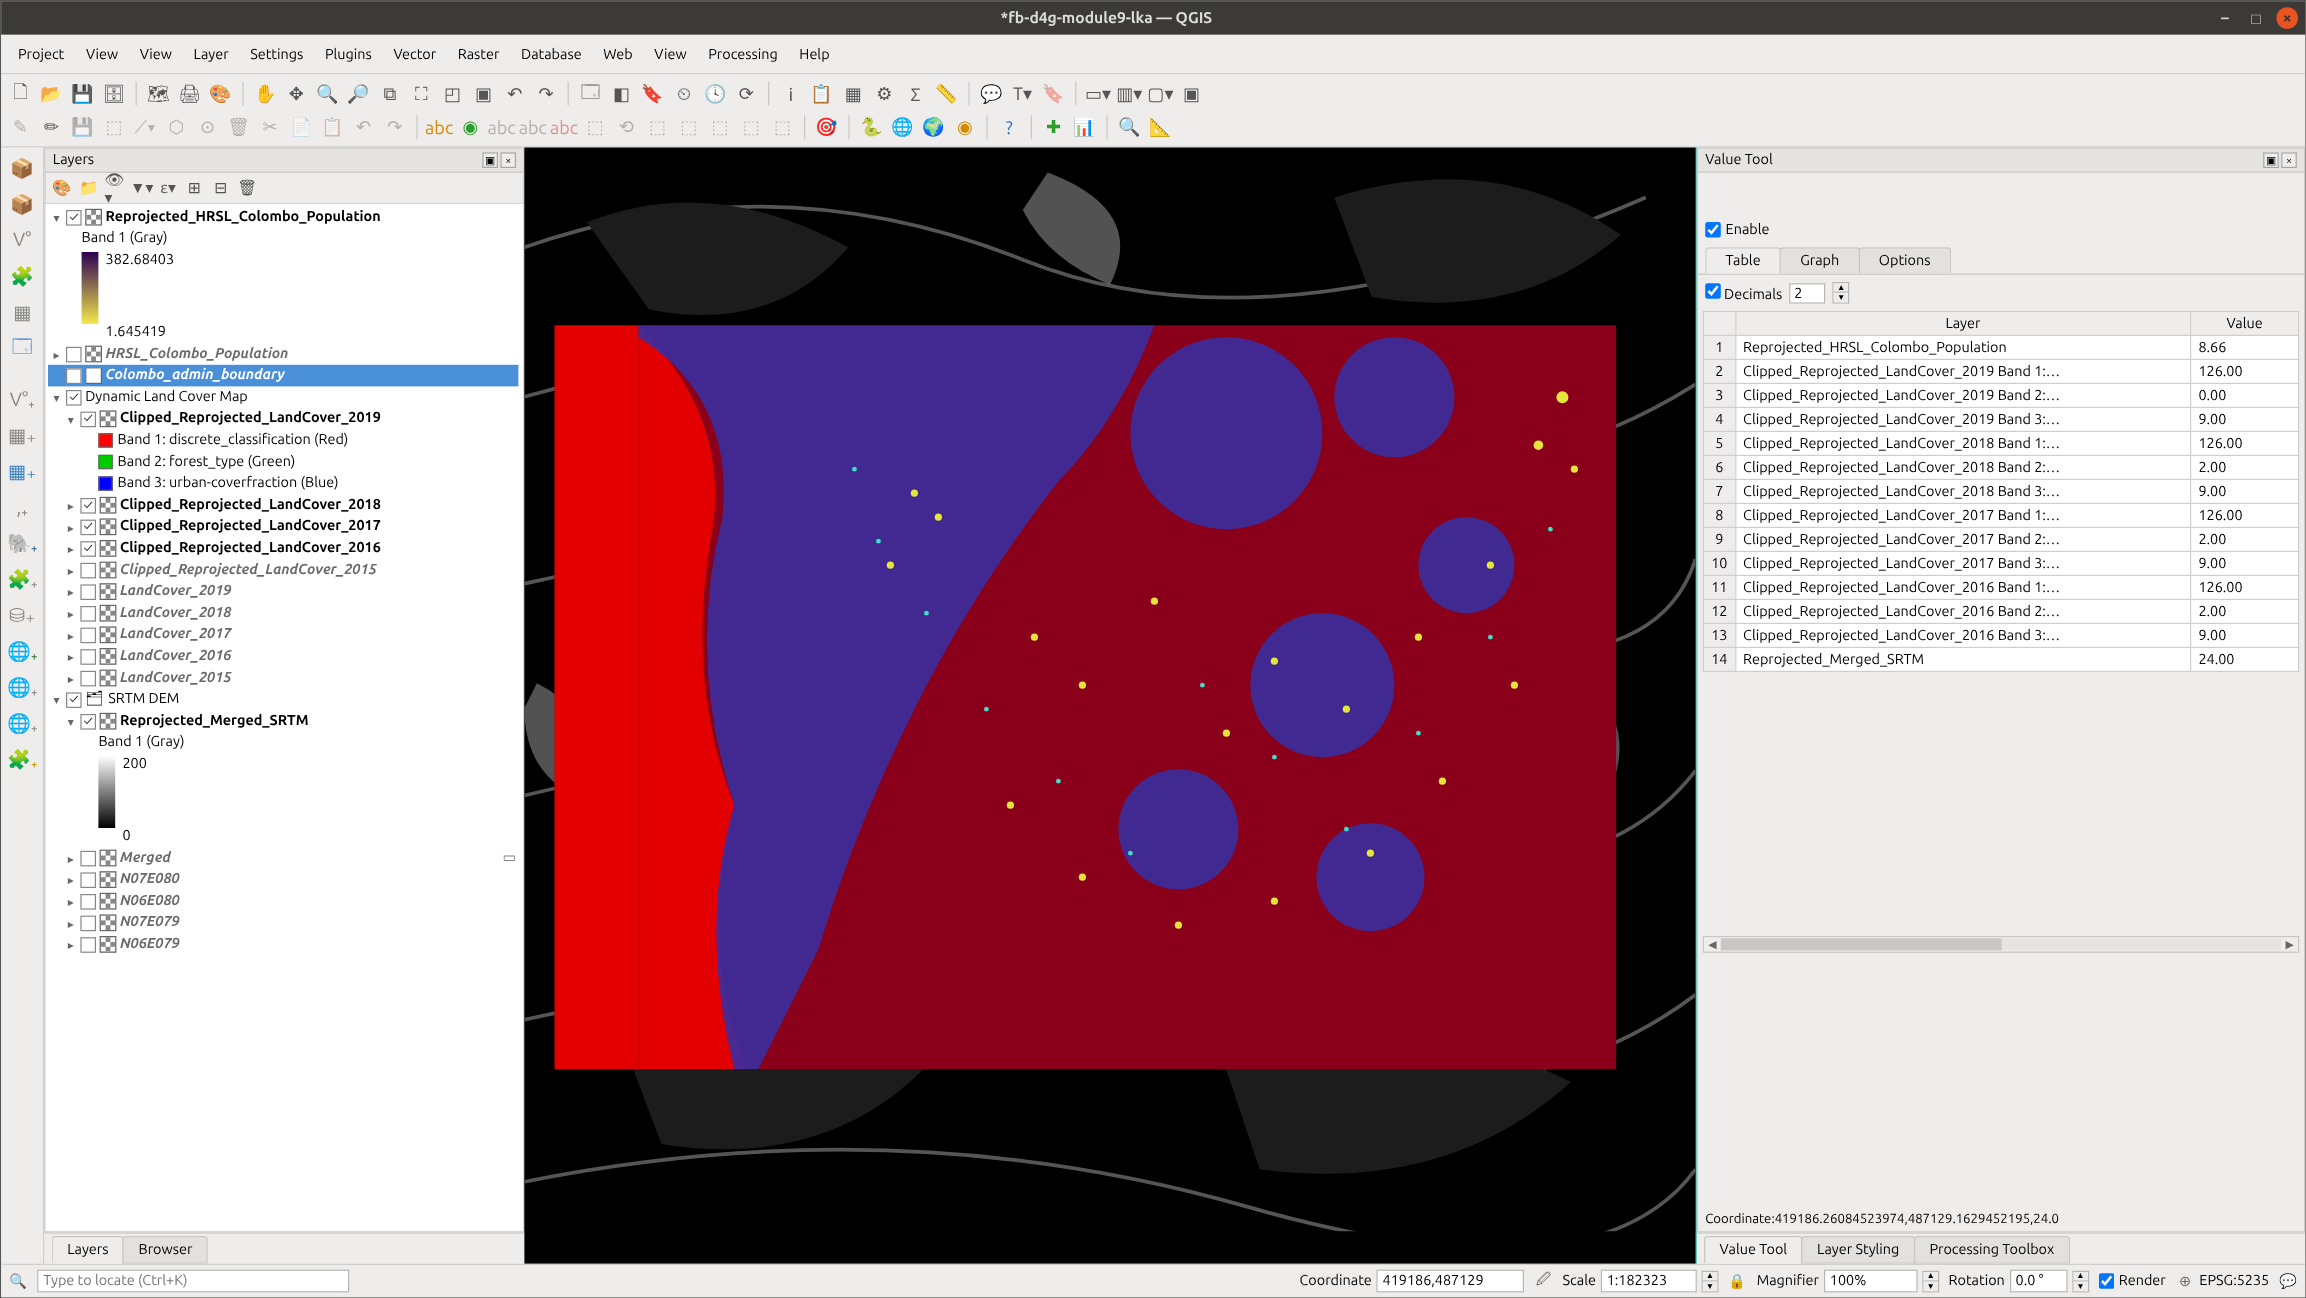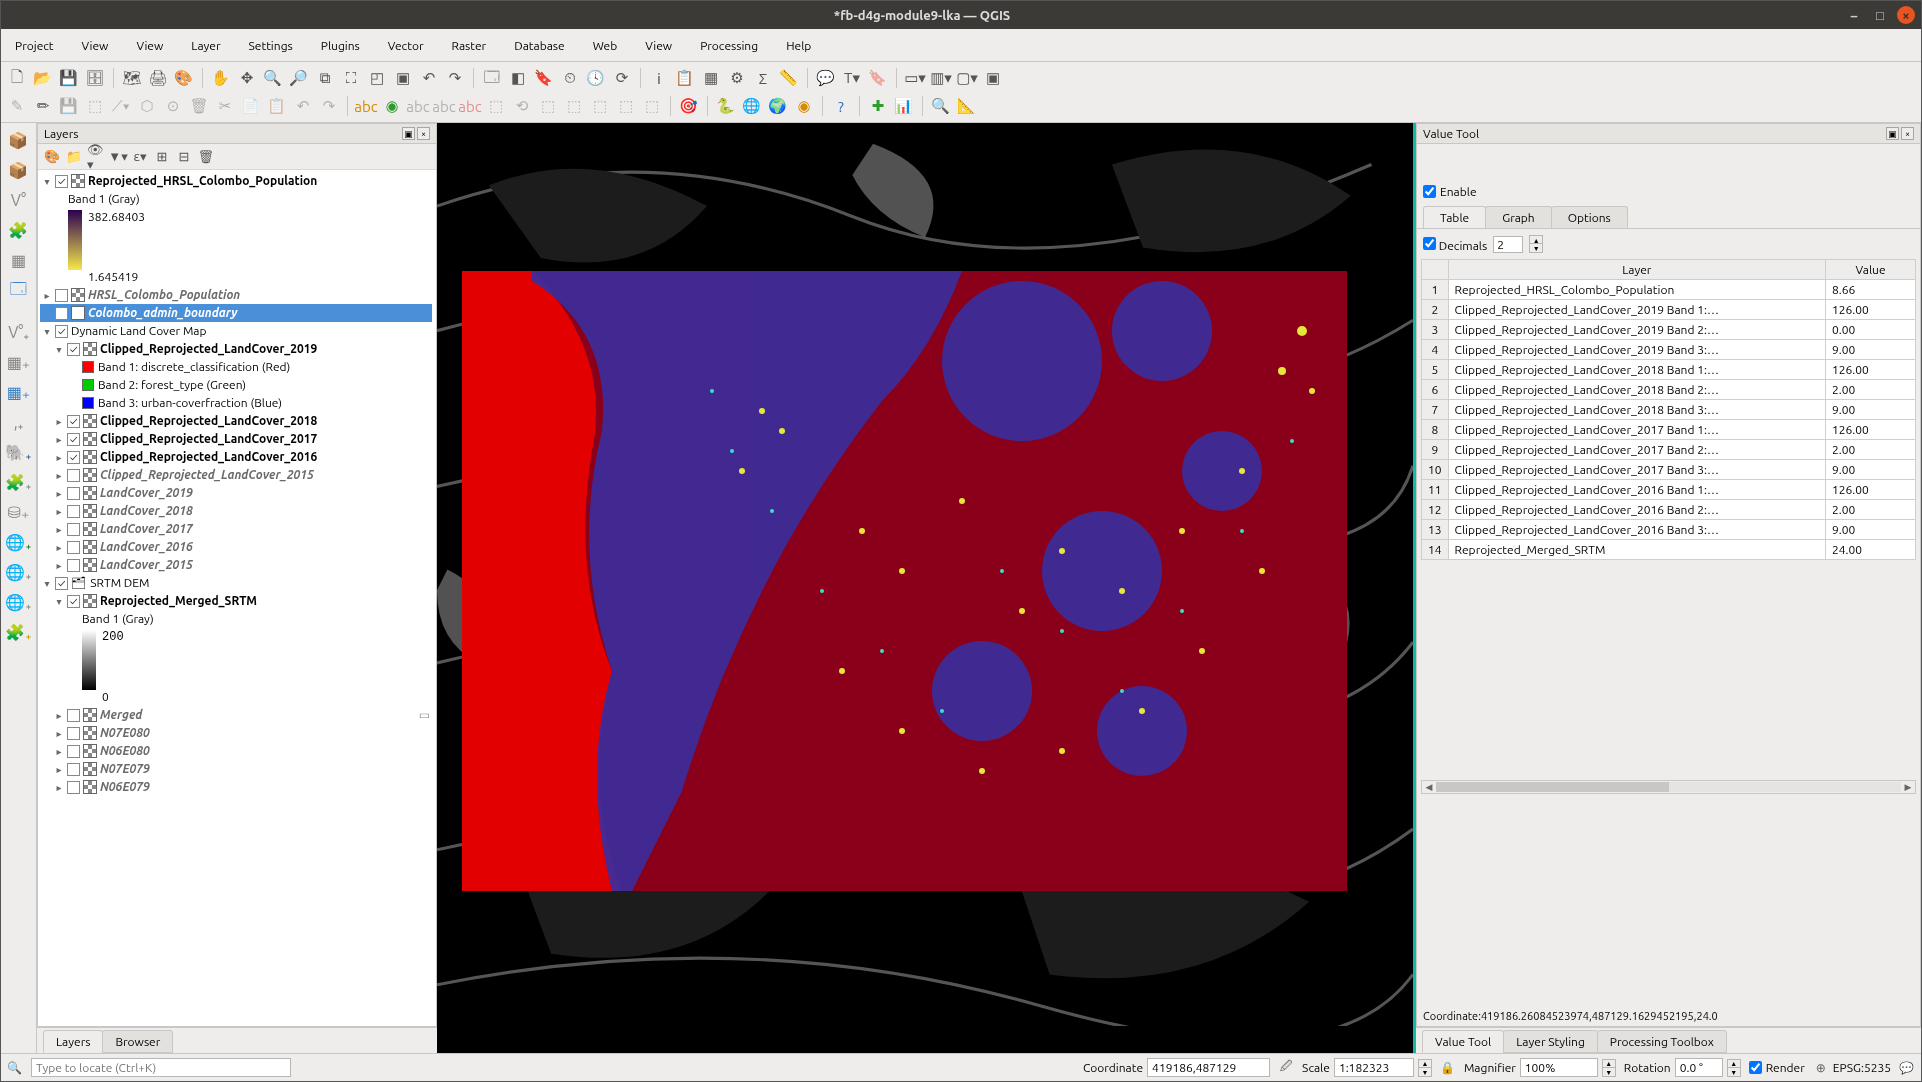--- a/index.html
+++ b/index.html
@@ -7,21 +7,21 @@
 
 .window { width: 1922px; height: 1082px; display: flex; flex-direction: column; background: #f0eeed; border: 1px solid #555; }
 
 .titlebar { height: 28px; background: #3b3a37; color: #ddd; display: flex; align-items: center; padding: 0 6px; }
 .titlebar .spacer { flex: 1; }
 .titlebar .title { text-align: center; flex: 1; font-weight: 600; font-size: 13px; }
 .titlebar .winbtn { width: 18px; height: 18px; border-radius: 9px; margin-left: 8px; display: inline-flex; align-items: center; justify-content: center; color: #333; font-size: 13px; font-weight: bold; }
 .titlebar .closebtn { background: #e95420; }
 .titlebar .minbtn, .titlebar .maxbtn { color: #ccc; }
 
-.menubar { height: 26px; background: #efedec; border-bottom: 1px solid #c9c7c5; display: flex; align-items: center; padding: 16px 6px; gap: 12px; }
+.menubar { height: 26px; background: #efedec; border-bottom: 1px solid #c9c7c5; display: flex; align-items: center; padding: 16px 6px; gap: 2px; }
 .menubar span { padding: 3px 8px; cursor: default; }
 
 .toolbars { background: #efedec; border-bottom: 1px solid #c9c7c5; padding: 2px 4px; }
 .toolbar-row { display: flex; align-items: center; gap: 2px; min-height: 28px; flex-wrap: wrap; }
 .tbtn { width: 24px; height: 24px; border: 1px solid transparent; display: inline-flex; align-items: center; justify-content: center; font-size: 15px; color: #555; border-radius: 2px; }
 .tbtn.disabled { opacity: 0.4; }
 .tsep { width: 1px; height: 20px; background: #c8c6c3; margin: 0 4px; }
 
 .mainrow { flex: 1; display: flex; min-height: 0; position: relative; }
 
@@ -48,21 +48,21 @@
 .tree-row.selected .label.inact { color: #fff; }
 .colswatch { width: 12px; height: 12px; display: inline-block; margin-right: 4px; border: 1px solid #666; }
 .gradient { width: 14px; height: 60px; margin: 2px 0 2px 0; }
 .indent1 { padding-left: 14px; }
 .indent2 { padding-left: 28px; }
 .indent3 { padding-left: 42px; }
 
 .canvas-wrap { flex: 1; position: relative; background: #000; overflow: hidden; }
 .canvas-bg { position: absolute; inset: 0; }
 
-.right-panel { width: 508px; display: flex; flex-direction: column; border-left: 3px solid #14b8a6; justify-content: center; }
+.right-panel { width: 508px; display: flex; flex-direction: column; border-left: 1px solid #14b8a6; justify-content: center; }
 .vt-body { flex: 1; display: flex; flex-direction: column; background: #efedec; padding: 0; }
 .vt-enable { padding: 4px 6px; }
 .vt-enable label { display: flex; align-items: center; gap: 4px; margin-top: 37px; }
 .vt-tabs { display: flex; border-bottom: 1px solid #c9c7c5; padding: 0 6px; gap: 0; margin-top: 4px; }
 .vt-tab { padding: 4px 16px; border: 1px solid #c9c7c5; border-bottom: none; background: #e3e1de; margin-right: -1px; cursor: default; border-radius: 3px 3px 0 0; }
 .vt-tab.active { background: #efedec; position: relative; z-index: 1; }
 .vt-decimals { padding: 6px; display: flex; align-items: center; gap: 6px; }
 .vt-table-wrap { flex: 1; overflow: auto; padding: 0 4px 4px 4px; }
 .vt-coord { padding: 4px 6px; font-size: 11px; word-break: break-all; }
 table.vt { width: 100%; border-collapse: collapse; background: #fff; }
@@ -371,21 +371,21 @@
               <span class="exp">▾</span>
               <span class="chk chkd"></span>
               <span class="ricon"></span>
               <span class="label">Reprojected_Merged_SRTM</span>
             </div>
           <div class="tree-row indent3">
               <span>Band 1 (Gray)</span>
             </div>
           <div class="tree-row indent3">
               <span class="gradient" style="background:linear-gradient(#fff,#000);"></span>
-              <span style="align-self:flex-start; margin-left:6px;font-family:Liberation Mono, monospace;">200</span>
+              <span style="align-self:flex-start; margin-left:6px;">200</span>
             </div>
           <div class="tree-row indent3" style="margin-top:-4px;">
               <span style="margin-left:20px;">0</span>
             </div>
           <div class="tree-row indent1">
               <span class="exp">▸</span>
               <span class="chk"></span>
               <span class="ricon"></span>
               <span class="label inact">Merged</span>
               <span style="flex:1;"></span>

